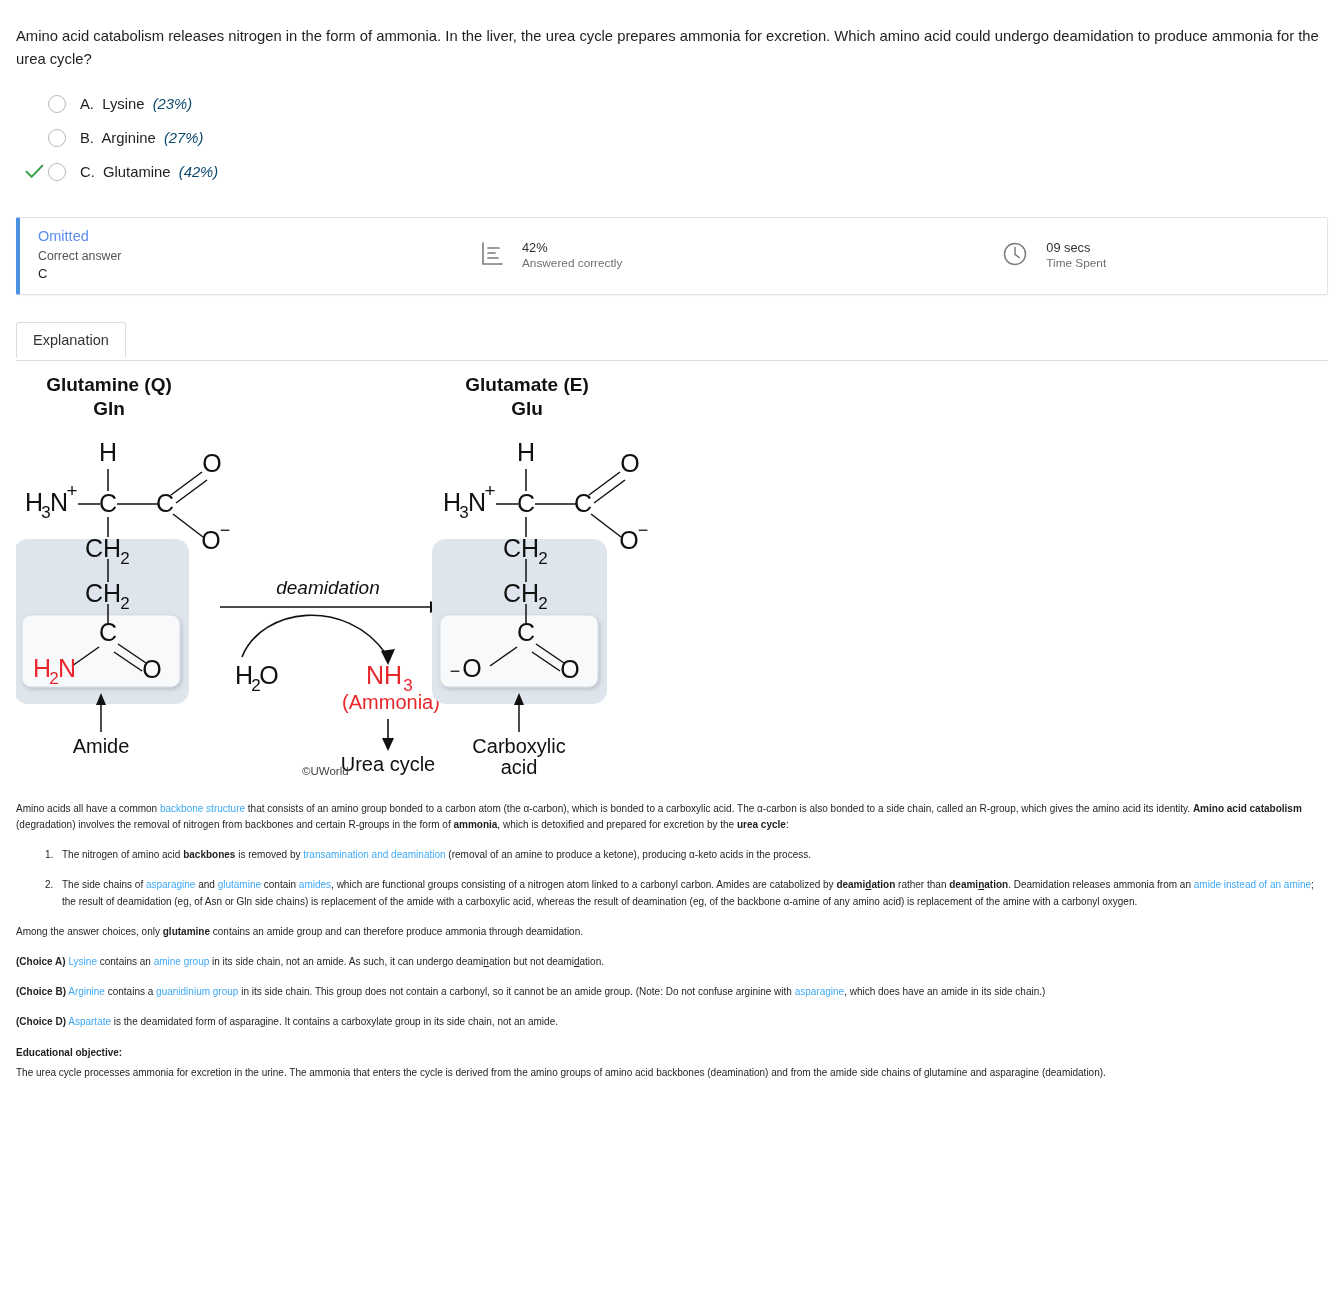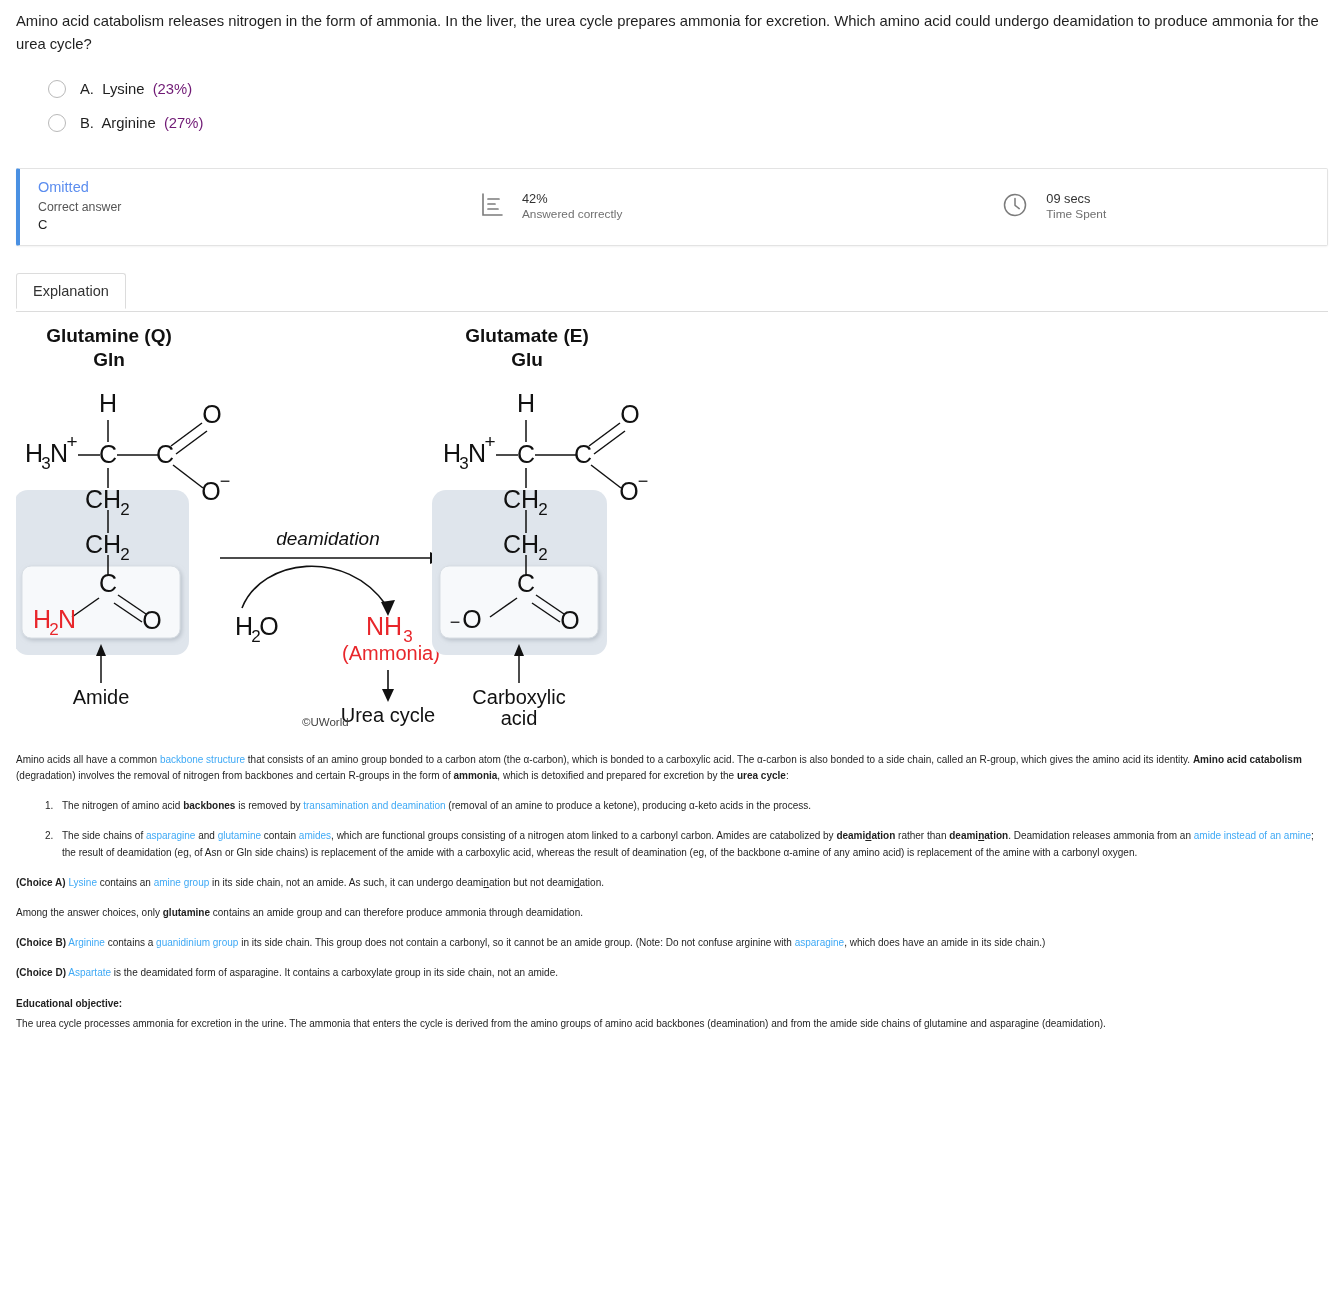--- a/index.html
+++ b/index.html
@@ -12,20 +12,21 @@
   body { width: 1344px; min-height: 1301px; position: relative; }
 
   .page { padding: 10px 16px 20px 16px; }
 
   
   .stem {
     font-size: 14.8px;
     line-height: 1.55;
     color: #1f1f1f;
     max-width: 1316px;
+    margin-top: 15px;
   }
 
   
   .choices { margin-top: 16px; }
   .choice-row {
     display: flex;
     align-items: center;
     height: 34px;
     padding-left: 4px;
   }
@@ -40,21 +41,21 @@
     border: 1px solid #b9b9b9;
     border-radius: 50%;
     background: #fff;
     margin-right: 14px;
   }
   .choice-label {
     font-size: 14.8px;
     color: #1f1f1f;
     white-space: pre;
   }
-  .choice-pct { color: #701a75; }
+  .choice-pct { color: #0c4a6e; font-style: italic; }
 
   
   .stats-card {
     margin-top: 28px;
     border: 1px solid #e3e3e3;
     border-left: 4px solid #4a90e2;
     border-radius: 2px;
     background: #fff;
     height: 78px;
     display: flex;
@@ -152,20 +153,29 @@
       <span class="radio"></span>
       <span class="choice-label"><span>A.</span>&nbsp; <span>Lysine</span>&nbsp; <span class="choice-pct">(23%)</span></span>
     </div>
 
     <div class="choice-row">
       <span class="check-slot"></span>
       <span class="radio"></span>
       <span class="choice-label"><span>B.</span>&nbsp; <span>Arginine</span>&nbsp; <span class="choice-pct">(27%)</span></span>
     </div>
 
+    <div class="choice-row">
+      <span class="check-slot">
+        <svg width="19" height="15" viewBox="0 0 19 15" aria-hidden="true">
+          <path d="M1.5 7.6 L6.6 12.8 L17.4 1.6" fill="none" stroke="#2f9e3f" stroke-width="1.9" stroke-linecap="round" stroke-linejoin="round"></path>
+        </svg>
+      </span>
+      <span class="radio"></span>
+      <span class="choice-label"><span>C.</span>&nbsp; <span>Glutamine</span>&nbsp; <span class="choice-pct">(42%)</span></span>
+    </div>
 
   </div>
 
   <div class="stats-card">
 
     <div class="stat-block stat-answer">
       <div>
         <div class="omitted">Omitted</div>
         <div class="ca-label">Correct answer</div>
         <div class="ca-value">C</div>
@@ -370,23 +380,23 @@
   <div class="body-text">
 
     <p><span>Amino acids all have a common </span><span class="lnk">backbone structure</span><span> that consists of an amino group bonded to a carbon atom (the α-carbon), which is bonded to a carboxylic acid.  The α-carbon is also bonded to a side chain, called an R-group, which gives the amino acid its identity.  </span><span class="bld">Amino acid catabolism</span><span> (degradation) involves the removal of nitrogen from backbones and certain R-groups in the form of </span><span class="bld">ammonia</span><span>, which is detoxified and prepared for excretion by the </span><span class="bld">urea cycle</span><span>:</span></p>
 
     <ol class="steps">
       <li><span>The nitrogen of amino acid </span><span class="bld">backbones</span><span> is removed by </span><span class="lnk">transamination and deamination</span><span> (removal of an amine to produce a ketone), producing α-keto acids in the process.</span></li>
 
       <li><span>The side chains of </span><span class="lnk">asparagine</span><span> and </span><span class="lnk">glutamine</span><span> contain </span><span class="lnk">amides</span><span>, which are functional groups consisting of a nitrogen atom linked to a carbonyl carbon.  Amides are catabolized by </span><span class="bld">deami</span><span class="bld udl">d</span><span class="bld">ation</span><span> rather than </span><span class="bld">deami</span><span class="bld udl">n</span><span class="bld">ation</span><span>.  Deamidation releases ammonia from an </span><span class="lnk">amide instead of an amine</span><span>; the result of deamidation (eg, of Asn or Gln side chains) is replacement of the amide with a carboxylic acid, whereas the result of deamination (eg, of the backbone α-amine of any amino acid) is replacement of the amine with a carbonyl oxygen.</span></li>
     </ol>
 
+    <p><span>Among the answer choices, only </span><span class="bld">glutamine</span><span> contains an amide group and can therefore produce ammonia through deamidation.</span></p>
+
     <p><span class="bld">(Choice A)</span> <span class="lnk">Lysine</span><span> contains an </span><span class="lnk">amine group</span><span> in its side chain, not an amide.  As such, it can undergo deami</span><span class="udl">n</span><span>ation but not deami</span><span class="udl">d</span><span>ation.</span></p>
-
-    <p><span>Among the answer choices, only </span><span class="bld">glutamine</span><span> contains an amide group and can therefore produce ammonia through deamidation.</span></p>
 
     <p><span class="bld">(Choice B)</span> <span class="lnk">Arginine</span><span> contains a </span><span class="lnk">guanidinium group</span><span> in its side chain.  This group </span><span class="ital">does not contain</span><span> a carbonyl, so it cannot be an amide group.  (Note:  Do not confuse arginine with </span><span class="lnk">asparagine</span><span>, which </span><span class="ital">does</span><span> have an amide in its side chain.)</span></p>
 
     <p><span class="bld">(Choice D)</span> <span class="lnk">Aspartate</span><span> is the deamidated form of asparagine.  It contains a carboxylate group in its side chain, not an amide.</span></p>
 
     <div class="edu-title">Educational objective:</div>
     <p>The urea cycle processes ammonia for excretion in the urine.  The ammonia that enters the cycle is derived from the amino groups of amino acid backbones (deamination) and from the amide side chains of glutamine and asparagine (deamidation).</p>
   </div>
 
 </div>

